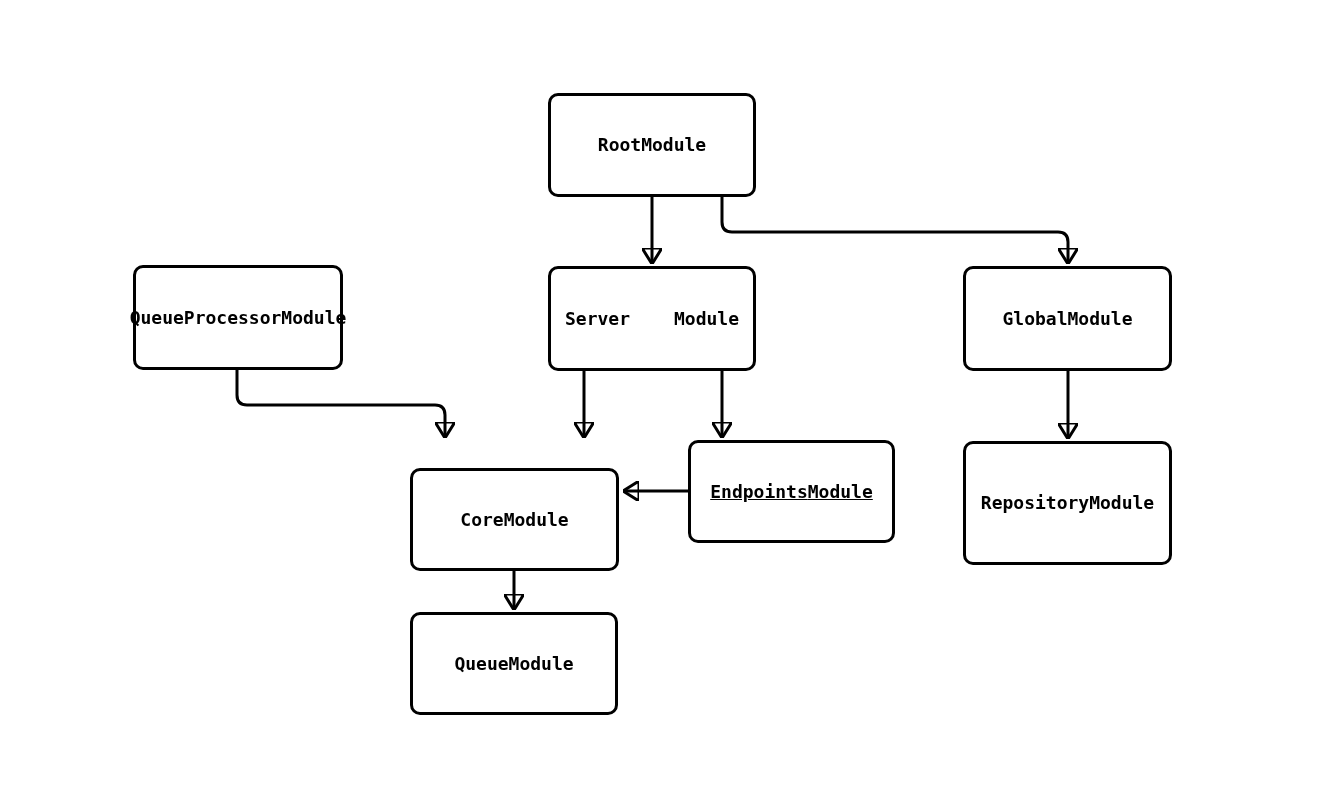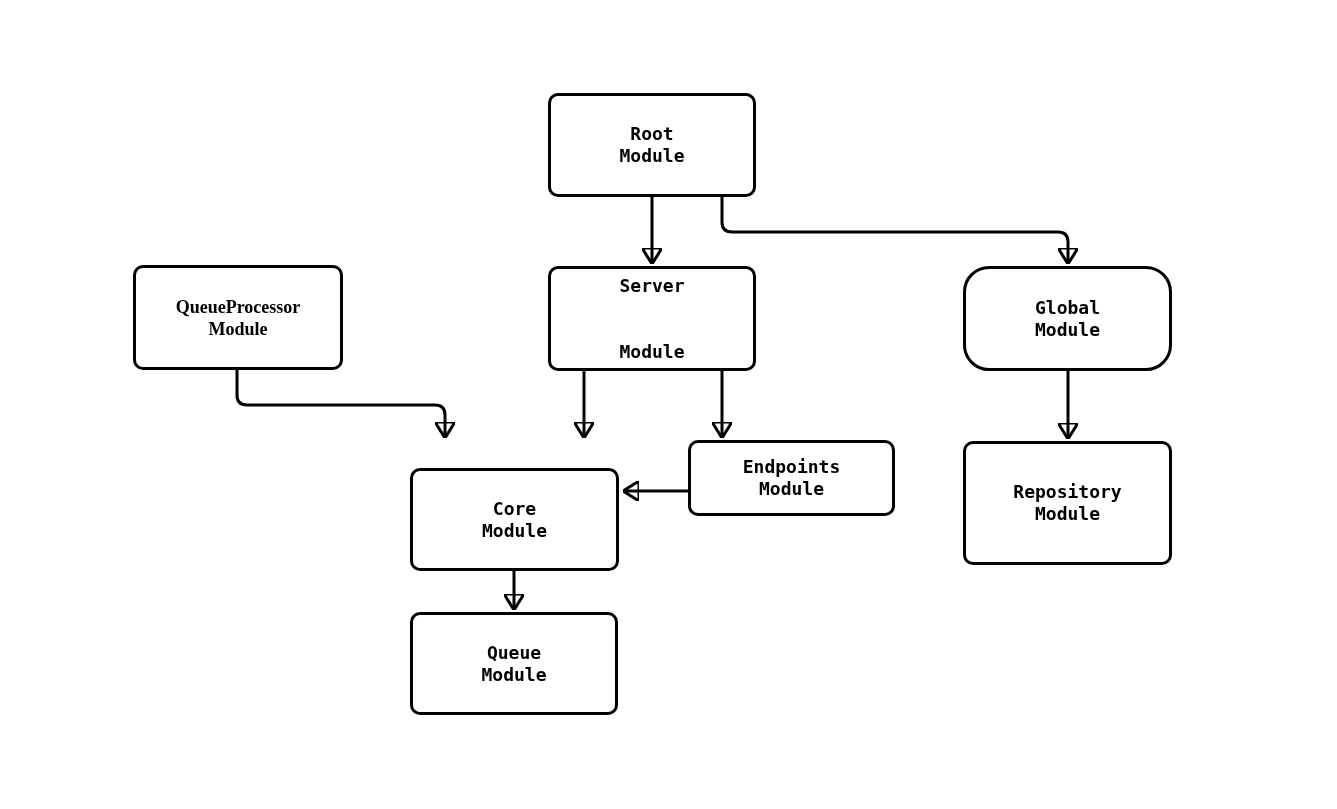--- a/index.html
+++ b/index.html
@@ -29,35 +29,34 @@
     stroke: #000000;
     stroke-width: 3;
   }
   .node {
     position: absolute;
     box-sizing: border-box;
     background: #ffffff;
     border: 3px solid #000000;
     border-radius: 10px;
     display: flex;
-    flex-direction: column;
     align-items: center;
     justify-content: center;
     text-align: right;
     font-weight: bold;
     font-size: 18px;
     line-height: 22px;
     color: #000000;
   }
   .node-root         { left: 548px; top: 93px;  width: 208px; height: 104px; }
-  .node-queueprocessor { left: 133px; top: 265px; width: 210px; height: 105px; font-family: Liberation Serif, serif; }
+  .node-queueprocessor { left: 133px; top: 265px; width: 210px; height: 105px; }
   .node-server       { left: 548px; top: 266px; width: 208px; height: 105px; gap: 44px; }
-  .node-global       { left: 963px; top: 266px; width: 209px; height: 105px; border-radius: 26px; }
+  .node-global       { left: 963px; top: 266px; width: 209px; height: 105px; }
   .node-core         { left: 410px; top: 440px; width: 209px; height: 103px; margin-top: 28px; }
-  .node-endpoints    { left: 688px; top: 440px; width: 207px; height: 76px; }
+  .node-endpoints    { left: 688px; top: 440px; width: 207px; height: 103px; text-decoration: underline; }
   .node-repository   { left: 963px; top: 441px; width: 209px; height: 124px; }
   .node-queue        { left: 410px; top: 612px; width: 208px; height: 103px; }
 </style>
 </head>
 <body>
 
 <div class="canvas">
 
   <svg class="edges-layer" width="1337" height="809" viewBox="0 0 1337 809" xmlns="http://www.w3.org/2000/svg">
     <defs>

